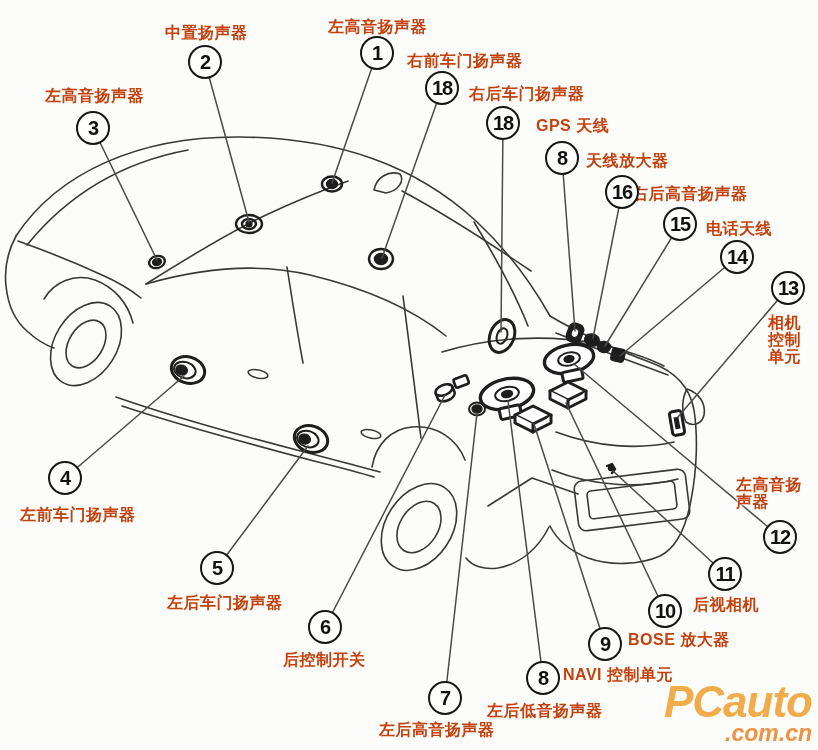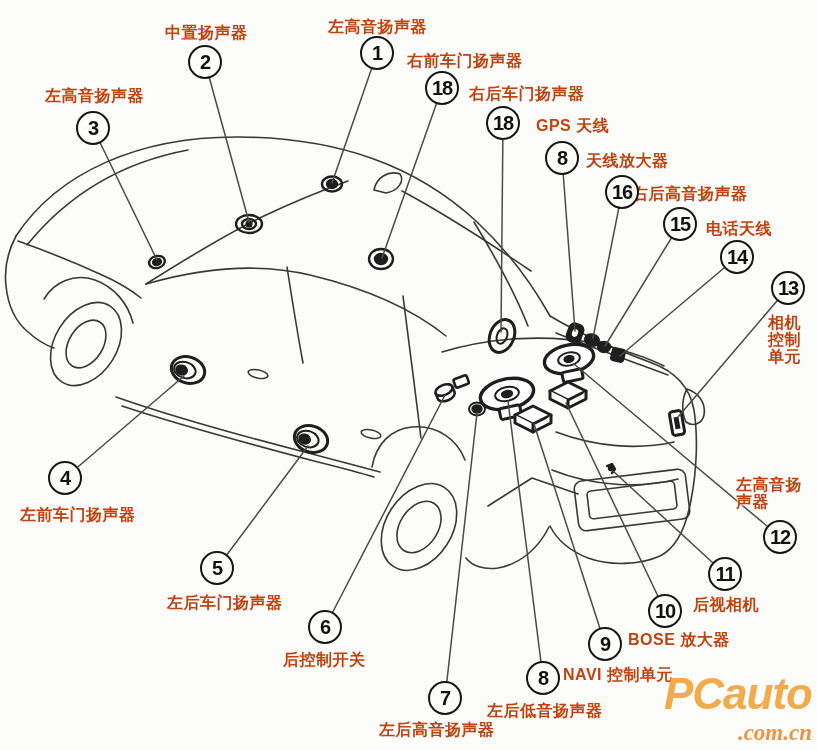--- a/index.html
+++ b/index.html
@@ -20,21 +20,21 @@
     position:absolute;font-size:16px;font-weight:700;color:#c2410c;
     letter-spacing:0.5px;white-space:nowrap;z-index:2;line-height:17px;
     text-shadow:0 0 3px #fff,0 0 3px #fff;
   }
   .co-label.wrap{white-space:normal;text-align:left;}
   #watermark{
     position:absolute;right:6px;bottom:6px;z-index:4;text-align:right;
     font-style:italic;font-weight:bold;line-height:0.9;opacity:0.92;
   }
   #wm-brand{font-size:44px;letter-spacing:-1px;}
-  #wm-domain{font-size:23px;letter-spacing:0px;margin-top:10px;font-family:Liberation Serif, serif;}
+  #wm-domain{font-size:23px;letter-spacing:0px;margin-top:2px;}
 </style>
 </head>
 <body>
 
 <div id="stage">
 
   <svg id="car-svg" viewBox="0 0 818 750" xmlns="http://www.w3.org/2000/svg">
 
     <g fill="none" stroke="#383838" stroke-width="1.6" stroke-linecap="round" stroke-linejoin="round">
 

